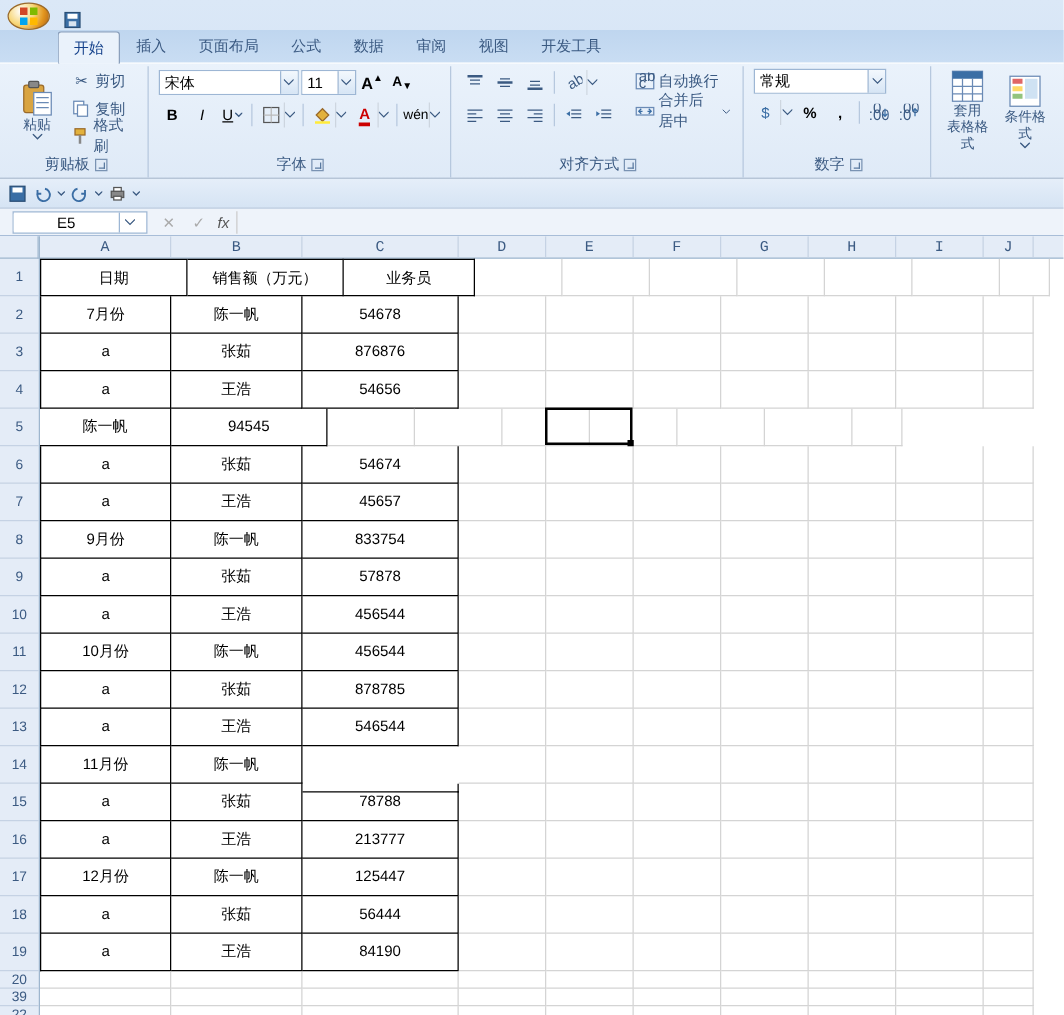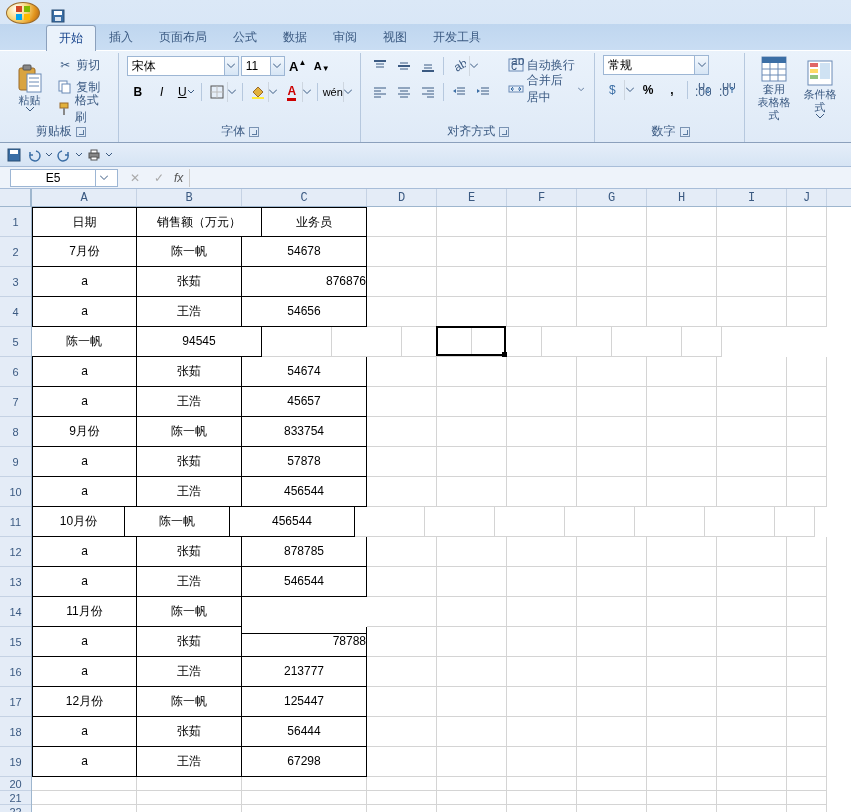--- a/index.html
+++ b/index.html
@@ -525,41 +525,41 @@
         <div class="rh">11</div>
         <div class="rh">12</div>
         <div class="rh">13</div>
         <div class="rh">14</div>
         <div class="rh">15</div>
         <div class="rh">16</div>
         <div class="rh">17</div>
         <div class="rh">18</div>
         <div class="rh">19</div>
         <div class="rh short">20</div>
-        <div class="rh short">21</div>
+        <div class="rh short">39</div>
         <div class="rh short">22</div>
       </div>
   </div>
   <div class="grid-wrap">
     <div class="col-hdrs" id="colhdrs">
         <div class="ch" style="width: 105px;">A</div>
         <div class="ch" style="width: 105px;">B</div>
         <div class="ch" style="width: 125px;">C</div>
         <div class="ch" style="width: 70px;">D</div>
         <div class="ch" style="width: 70px;">E</div>
         <div class="ch" style="width: 70px;">F</div>
         <div class="ch" style="width: 70px;">G</div>
         <div class="ch" style="width: 70px;">H</div>
         <div class="ch" style="width: 70px;">I</div>
         <div class="ch" style="width: 40px;">J</div>
       </div>
     <div class="cells" id="cells">
 
     <div class="row">
-          <div class="cell b-all b-top b-left" style="width: 105px;">日期</div>
+          <div class="cell b-all b-top b-left" style="width: 118px;">日期</div>
           <div class="cell b-all b-top" style="width: 125px;">销售额（万元）</div>
           <div class="cell b-all b-top" style="width: 105px;">业务员</div>
           <div class="cell" style="width: 70px;"></div>
           <div class="cell" style="width: 70px;"></div>
           <div class="cell" style="width: 70px;"></div>
           <div class="cell" style="width: 70px;"></div>
           <div class="cell" style="width: 70px;"></div>
           <div class="cell" style="width: 70px;"></div>
           <div class="cell" style="width: 40px;"></div>
         </div>
@@ -571,21 +571,21 @@
           <div class="cell" style="width: 70px;"></div>
           <div class="cell" style="width: 70px;"></div>
           <div class="cell" style="width: 70px;"></div>
           <div class="cell" style="width: 70px;"></div>
           <div class="cell" style="width: 70px;"></div>
           <div class="cell" style="width: 40px;"></div>
         </div>
         <div class="row">
           <div class="cell b-all b-left" style="width: 105px;">a</div>
           <div class="cell b-all" style="width: 105px;">张茹</div>
-          <div class="cell b-all" style="width: 125px; text-align: right;">876876</div>
+          <div class="cell b-all" style="width: 125px;">876876</div>
           <div class="cell" style="width: 70px;"></div>
           <div class="cell" style="width: 70px;"></div>
           <div class="cell" style="width: 70px;"></div>
           <div class="cell" style="width: 70px;"></div>
           <div class="cell" style="width: 70px;"></div>
           <div class="cell" style="width: 70px;"></div>
           <div class="cell" style="width: 40px;"></div>
         </div>
         <div class="row">
           <div class="cell b-all b-left" style="width: 105px;">a</div>
@@ -664,21 +664,21 @@
           <div class="cell b-all" style="width: 125px;">456544</div>
           <div class="cell" style="width: 70px;"></div>
           <div class="cell" style="width: 70px;"></div>
           <div class="cell" style="width: 70px;"></div>
           <div class="cell" style="width: 70px;"></div>
           <div class="cell" style="width: 70px;"></div>
           <div class="cell" style="width: 70px;"></div>
           <div class="cell" style="width: 40px;"></div>
         </div>
         <div class="row">
-          <div class="cell b-all b-left" style="width: 93px;">10月份</div>
+          <div class="cell b-all b-left" style="width: 105px;">10月份</div>
           <div class="cell b-all" style="width: 105px;">陈一帆</div>
           <div class="cell b-all" style="width: 125px;">456544</div>
           <div class="cell" style="width: 70px;"></div>
           <div class="cell" style="width: 70px;"></div>
           <div class="cell" style="width: 70px;"></div>
           <div class="cell" style="width: 70px;"></div>
           <div class="cell" style="width: 70px;"></div>
           <div class="cell" style="width: 70px;"></div>
           <div class="cell" style="width: 40px;"></div>
         </div>
@@ -714,21 +714,21 @@
           <div class="cell" style="width: 70px;"></div>
           <div class="cell" style="width: 70px;"></div>
           <div class="cell" style="width: 70px;"></div>
           <div class="cell" style="width: 70px;"></div>
           <div class="cell" style="width: 70px;"></div>
           <div class="cell" style="width: 40px;"></div>
         </div>
         <div class="row">
           <div class="cell b-all b-left" style="width: 105px;">a</div>
           <div class="cell b-all" style="width: 105px;">张茹</div>
-          <div class="cell b-all" style="width: 125px; text-align: right;">78788</div>
+          <div class="cell b-all" style="width: 125px;">78788</div>
           <div class="cell" style="width: 70px;"></div>
           <div class="cell" style="width: 70px;"></div>
           <div class="cell" style="width: 70px;"></div>
           <div class="cell" style="width: 70px;"></div>
           <div class="cell" style="width: 70px;"></div>
           <div class="cell" style="width: 70px;"></div>
           <div class="cell" style="width: 40px;"></div>
         </div>
         <div class="row">
           <div class="cell b-all b-left" style="width: 105px;">a</div>
@@ -762,21 +762,21 @@
           <div class="cell" style="width: 70px;"></div>
           <div class="cell" style="width: 70px;"></div>
           <div class="cell" style="width: 70px;"></div>
           <div class="cell" style="width: 70px;"></div>
           <div class="cell" style="width: 70px;"></div>
           <div class="cell" style="width: 40px;"></div>
         </div>
         <div class="row">
           <div class="cell b-all b-left" style="width: 105px;">a</div>
           <div class="cell b-all" style="width: 105px;">王浩</div>
-          <div class="cell b-all" style="width: 125px;">67298</div>
+          <div class="cell b-all" style="width: 125px;">84190</div>
           <div class="cell" style="width: 70px;"></div>
           <div class="cell" style="width: 70px;"></div>
           <div class="cell" style="width: 70px;"></div>
           <div class="cell" style="width: 70px;"></div>
           <div class="cell" style="width: 70px;"></div>
           <div class="cell" style="width: 70px;"></div>
           <div class="cell" style="width: 40px;"></div>
         </div>
         <div class="row short">
           <div class="cell" style="width: 105px;"></div>

